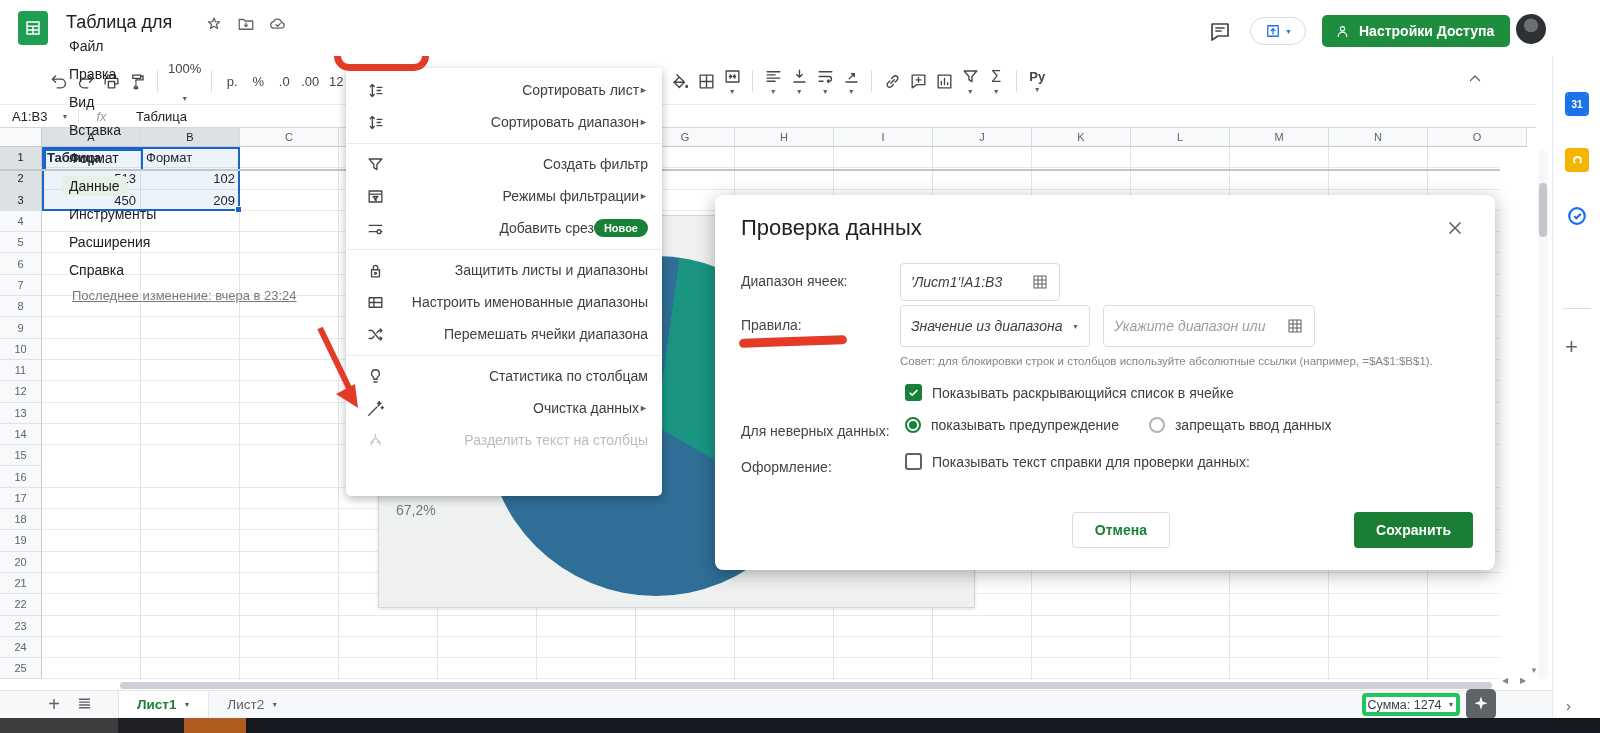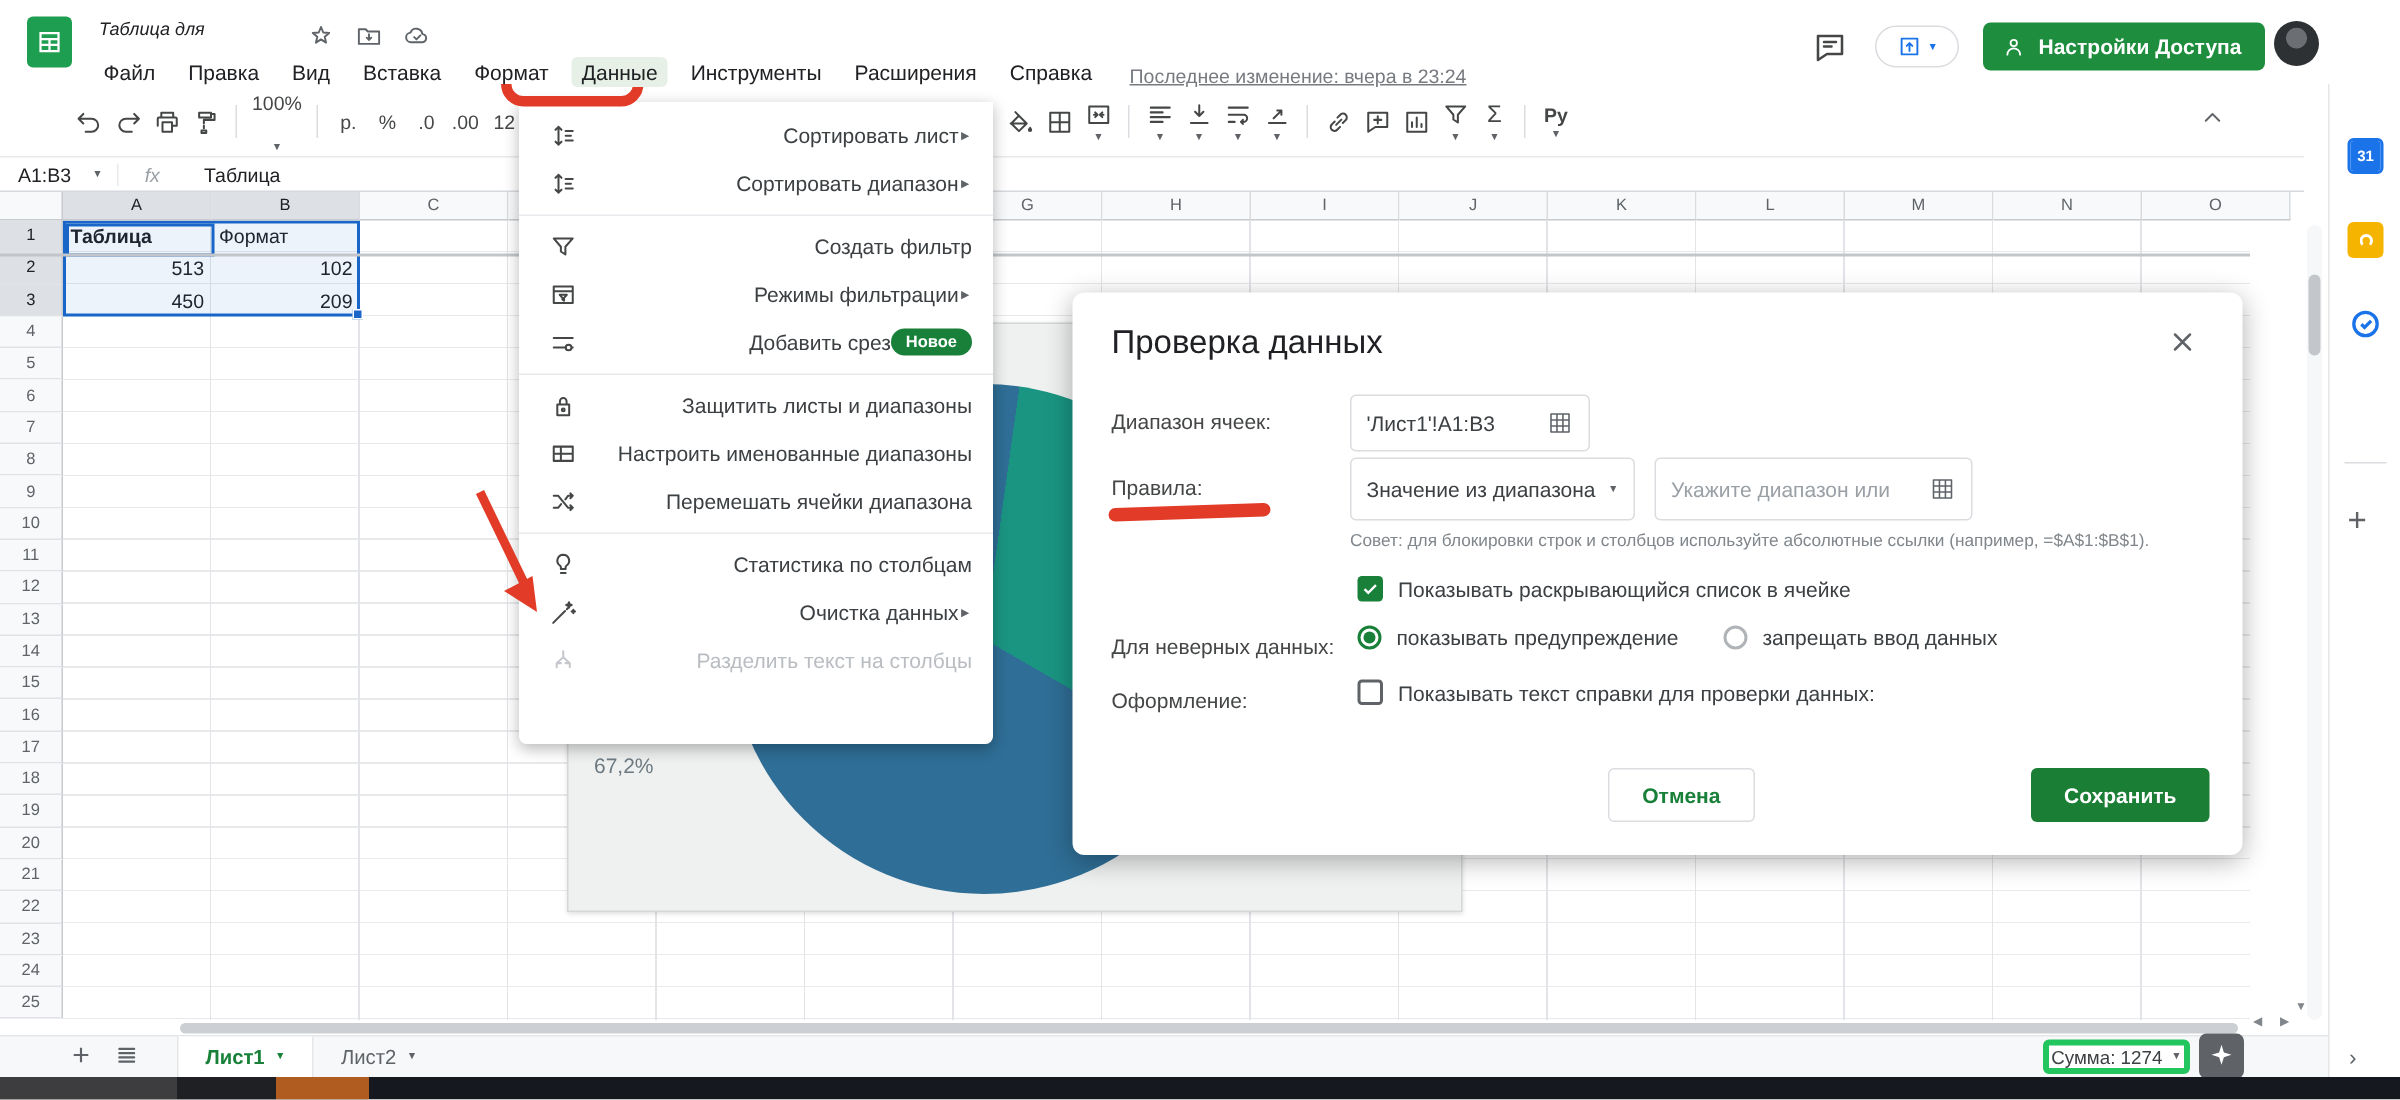--- a/index.html
+++ b/index.html
@@ -5,23 +5,23 @@
   *{box-sizing:border-box;margin:0;padding:0;font-family:"Liberation Sans","DejaVu Sans",sans-serif;}
   html,body{width:1600px;height:733px;overflow:hidden;background:#fff;}
   .abs{position:absolute;}
   #stage{position:relative;width:1600px;height:733px;background:#fff;}
   .ic{display:inline-flex;align-items:center;justify-content:center;color:#444746;}
   .ic svg{width:100%;height:100%;}
   
   #header{left:0;top:0;width:1600px;height:56px;background:#fff;z-index:20;}
   #logo{left:18px;top:11px;width:30px;height:34px;background:#1e9e50;border-radius:4px;display:flex;align-items:center;justify-content:center;}
   #logo svg{width:18px;height:18px;}
-  #doc-title{left:66px;top:12px;font-size:12px;color:#202124;font-style:italic;}
+  #doc-title{left:66px;top:12px;font-size:18px;color:#202124;}
   .title-ic{top:15px;width:18px;height:18px;color:#5f6368;}
-  #menubar{left:62px;top:36px;height:22px;display:flex;align-items:flex-end;gap:8px;font-size:14px;color:#202124;}
+  #menubar{left:62px;top:36px;height:22px;display:flex;align-items:flex-start;gap:8px;font-size:14px;color:#202124;flex-direction:column;}
   .menu-item{padding:2px 7px;border-radius:4px;cursor:default;}
   .menu-item.active{background:#e6f0e7;}
   #last-edit{font-size:13px;color:#777b80;text-decoration:underline;margin-left:10px;white-space:nowrap;}
   #hdr-comment{left:1208px;top:20px;width:24px;height:24px;}
   #present-pill{left:1250px;top:17px;width:56px;height:28px;border:1px solid #dadce0;border-radius:15px;display:flex;align-items:center;justify-content:center;gap:3px;background:#fff;}
   #present-pill .ic{width:18px;height:18px;color:#1a73e8;}
   #share-btn{left:1322px;top:15px;height:32px;padding:0 16px 0 12px;background:#1e8e3e;border:none;border-radius:5px;color:#fff;font-size:14px;font-weight:bold;display:flex;align-items:center;gap:8px;position:absolute;}
   #share-btn .ic{width:17px;height:17px;color:#fff;}
   #avatar{left:1516px;top:14px;width:30px;height:30px;border-radius:50%;background:radial-gradient(circle at 50% 38%,#6b6f73 0 28%,#2e3134 30% 100%);}
   .caret{font-size:7px;color:#5f6368;line-height:1;}
@@ -76,21 +76,21 @@
   .mi.dis .ic{color:#c4c7cb;}
   .mdiv{height:10px;display:flex;align-items:center;}
   .mdiv div{height:1px;background:#e8eaed;width:100%;}
   .sub-arrow{font-size:9px;color:#5f6368;}
   .badge{background:#188038;color:#fff;font-size:11px;font-weight:bold;padding:3px 10px;border-radius:10px;}
   
   #dialog{left:715px;top:195px;width:780px;height:375px;background:#fff;border-radius:8px;box-shadow:0 4px 18px rgba(0,0,0,.3);z-index:9;}
   #dlg-title{left:26px;top:20px;font-size:22px;color:#202124;}
   #dlg-close{left:730px;top:23px;width:20px;height:20px;color:#5f6368;}
   .dlg-label{position:absolute;left:26px;font-size:14px;color:#444746;}
-  .fieldbox{position:absolute;border:1px solid #dadce0;border-radius:4px;display:flex;align-items:center;padding:12px 10px;font-size:14px;color:#3c4043;gap:8px;background:#fff;}
+  .fieldbox{position:absolute;border:1px solid #dadce0;border-radius:4px;display:flex;align-items:center;padding:12px 10px;font-size:14px;color:#3c4043;gap:8px;background:#fff;font-style:italic;}
   .fieldbox .grow{flex:1;}
   .fieldbox .ic{width:18px;height:18px;color:#5f6368;flex:none;}
   .ph{color:#9aa0a6;}
   #dlg-hint{left:185px;top:160px;width:575px;font-size:11.5px;color:#80868b;}
   .chk{width:17px;height:17px;border-radius:3px;flex:none;}
   .chk.on{background:#188038;display:flex;align-items:center;justify-content:center;}
   .chk.on svg{width:13px;height:13px;}
   .chk.off{border:2px solid #5f6368;background:#fff;}
   .radio{width:16px;height:16px;border-radius:50%;flex:none;}
   .radio.on{border:2px solid #188038;display:flex;align-items:center;justify-content:center;}

